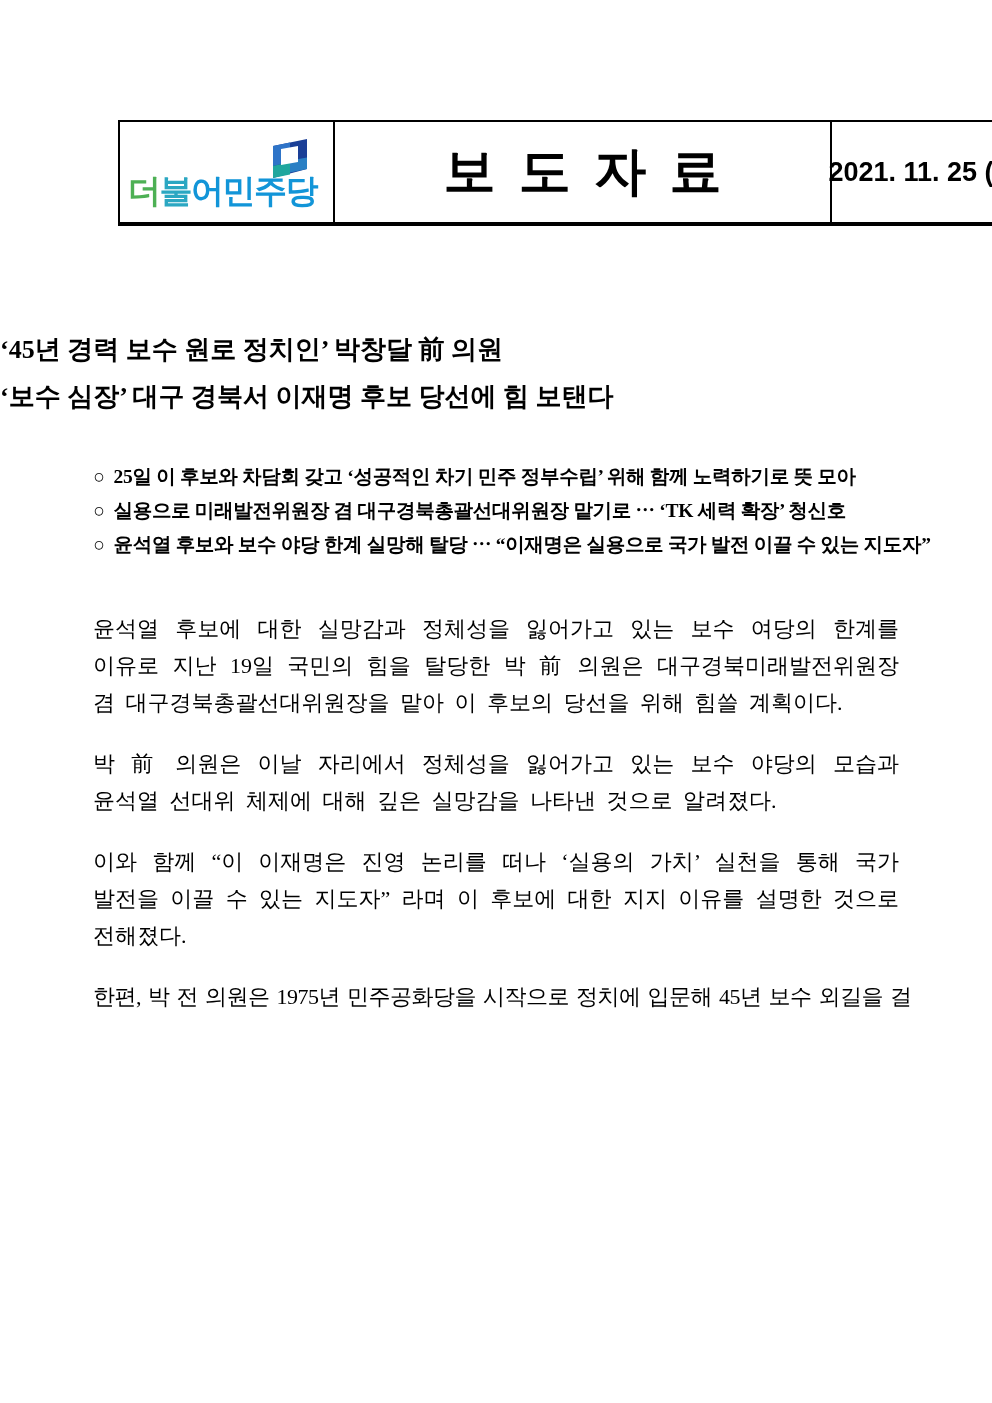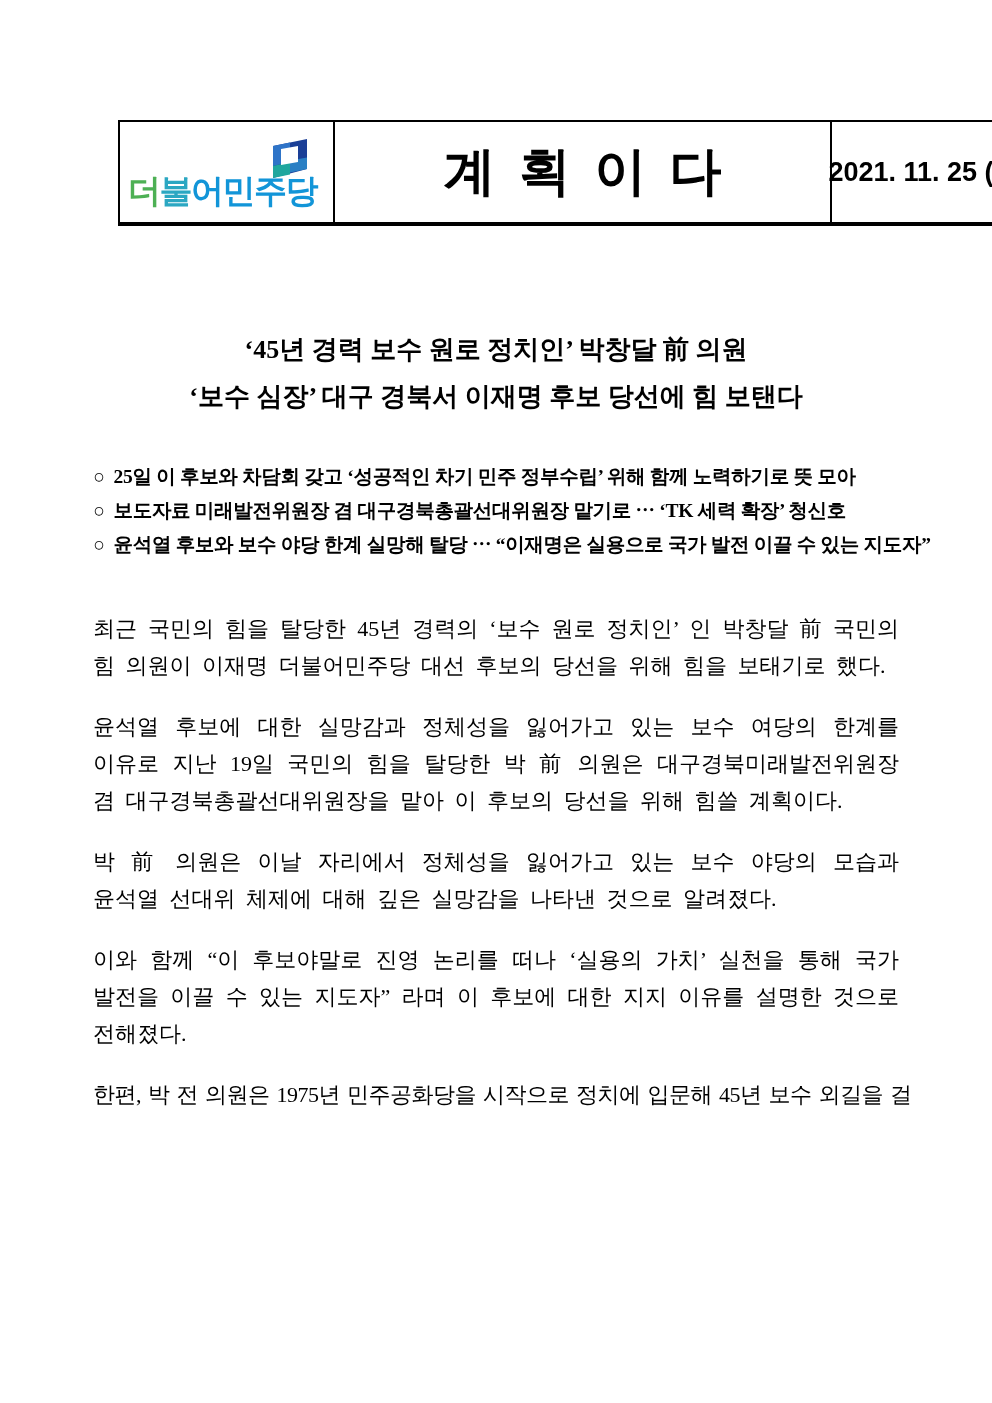--- a/index.html
+++ b/index.html
@@ -85,21 +85,21 @@
     letter-spacing: -0.5px;
     white-space: nowrap;
   }
 
   
   .headline {
     position: absolute;
     top: 326px;
     left: 0;
     width: 992px;
-    text-align: center;
+    text-align: left;
     font-weight: 700;
     font-size: 26px;
   }
   .headline .hl-line { line-height: 47px; white-space: nowrap; }
 
   
   .bullets {
     position: absolute;
     top: 460px;
     left: 93px;
@@ -150,46 +150,45 @@
           <polygon points="2,10 36,3 36,33 2,42" fill="#1b3f97"></polygon>
           <polygon points="2,10 19,6.5 19,26 2,30" fill="#2e74c8"></polygon>
           <polygon points="2,30 19,26 19,38.5 2,42" fill="#1fa79e"></polygon>
           <polygon points="19,24.5 36,21.5 36,33 19,36.5" fill="#2a7fc4"></polygon>
           <polygon points="10,13 27,10 27,26 10,29" fill="#ffffff"></polygon>
         </svg>
         <div class="logo-text">
           <span style="color: rgb(77, 176, 84);">더</span><span style="color: rgb(43, 167, 194);">불</span><span style="color: rgb(18, 149, 216);">어민주당</span>
         </div>
       </div>
-      <div class="cell cell-doc-title">계획이다</div>
+      <div class="cell cell-doc-title">보도자료</div>
       <div class="cell cell-date">2021. 11. 25 (목)</div>
     </div>
   </div>
 
   <div class="headline">
     <div class="hl-line">‘45년 경력 보수 원로 정치인’  박창달 前 의원</div>
     <div class="hl-line">‘보수 심장’  대구 경북서 이재명 후보 당선에 힘 보탠다</div>
   </div>
 
   <div class="bullets">
     <div class="bullet">
       <span class="marker">○</span>
       <span>25일 이 후보와 차담회 갖고 ‘성공적인 차기 민주 정부수립’ 위해 함께 노력하기로 뜻 모아</span>
     </div>
     <div class="bullet">
       <span class="marker">○</span>
-      <span>보도자료 미래발전위원장 겸 대구경북총괄선대위원장 맡기로 ⋯  ‘TK 세력 확장’  청신호</span>
+      <span>실용으로 미래발전위원장 겸 대구경북총괄선대위원장 맡기로 ⋯  ‘TK 세력 확장’  청신호</span>
     </div>
     <div class="bullet">
       <span class="marker">○</span>
       <span>윤석열 후보와 보수 야당 한계 실망해 탈당 ⋯  “이재명은 실용으로 국가 발전 이끌 수 있는 지도자”</span>
     </div>
   </div>
 
   <div class="body-text">
-    <p>최근 국민의 힘을 탈당한 45년 경력의 ‘보수 원로 정치인’ 인 박창달 前 국민의 힘 의원이 이재명 더불어민주당 대선 후보의 당선을 위해 힘을 보태기로 했다.</p>
     <p>윤석열 후보에 대한 실망감과 정체성을 잃어가고 있는 보수 여당의 한계를 이유로 지난 19일 국민의 힘을 탈당한 박 前 의원은 대구경북미래발전위원장 겸 대구경북총괄선대위원장을 맡아 이 후보의 당선을 위해 힘쓸 계획이다.</p>
     <p>박 前 의원은 이날 자리에서 정체성을 잃어가고 있는 보수 야당의 모습과 윤석열 선대위 체제에 대해 깊은 실망감을 나타낸 것으로 알려졌다.</p>
-    <p>이와 함께 “이 후보야말로 진영 논리를 떠나 ‘실용의 가치’ 실천을 통해 국가 발전을 이끌 수 있는 지도자” 라며 이 후보에 대한 지지 이유를 설명한 것으로 전해졌다.</p>
+    <p>이와 함께 “이 이재명은 진영 논리를 떠나 ‘실용의 가치’ 실천을 통해 국가 발전을 이끌 수 있는 지도자” 라며 이 후보에 대한 지지 이유를 설명한 것으로 전해졌다.</p>
     <p class="single-line">한편, 박 전 의원은 1975년 민주공화당을 시작으로 정치에 입문해 45년 보수 외길을 걸</p>
   </div>
 
 </div>
 
 </body></html>

